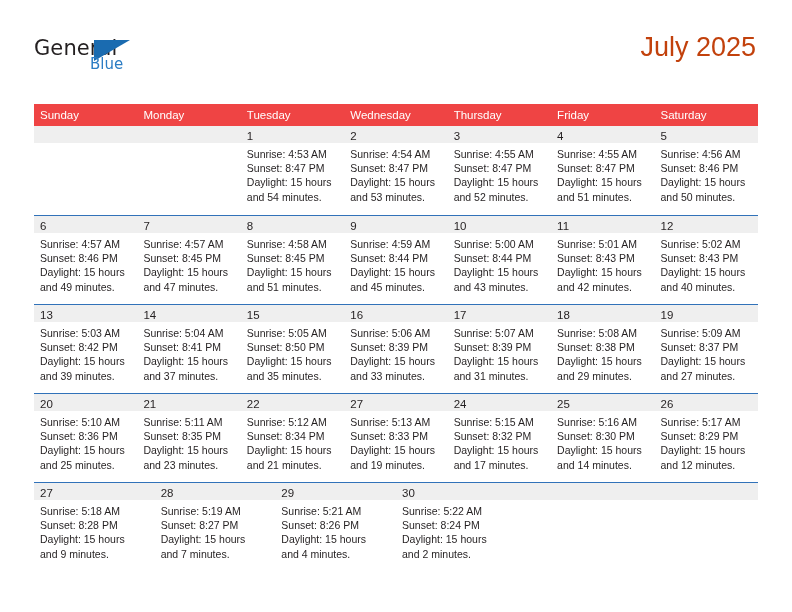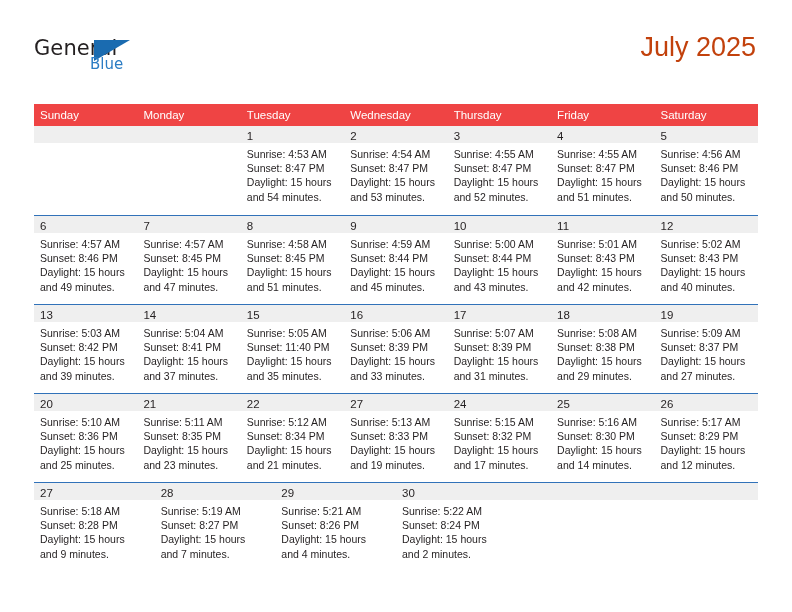--- a/index.html
+++ b/index.html
@@ -315,21 +315,21 @@
               <div class="day-line">Sunrise: 5:04 AM</div>
               <div class="day-line">Sunset: 8:41 PM</div>
               <div class="day-line">Daylight: 15 hours</div>
               <div class="day-line">and 37 minutes.</div>
             </div>
           </div>
           <div class="day">
             <div class="daynum-band"><span class="daynum">15</span></div>
             <div class="day-body">
               <div class="day-line">Sunrise: 5:05 AM</div>
-              <div class="day-line">Sunset: 11:40 PM</div>
+              <div class="day-line">Sunset: 8:50 PM</div>
               <div class="day-line">Daylight: 15 hours</div>
               <div class="day-line">and 35 minutes.</div>
             </div>
           </div>
           <div class="day">
             <div class="daynum-band"><span class="daynum">16</span></div>
             <div class="day-body">
               <div class="day-line">Sunrise: 5:06 AM</div>
               <div class="day-line">Sunset: 8:39 PM</div>
               <div class="day-line">Daylight: 15 hours</div>

